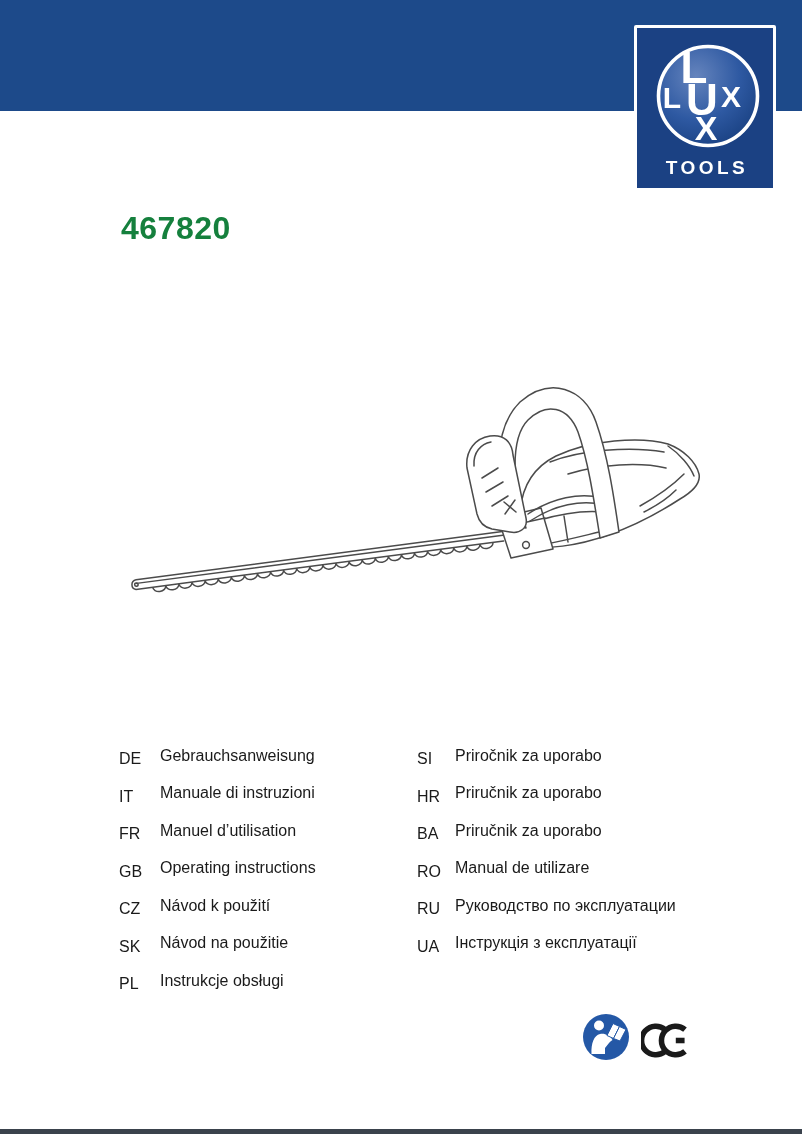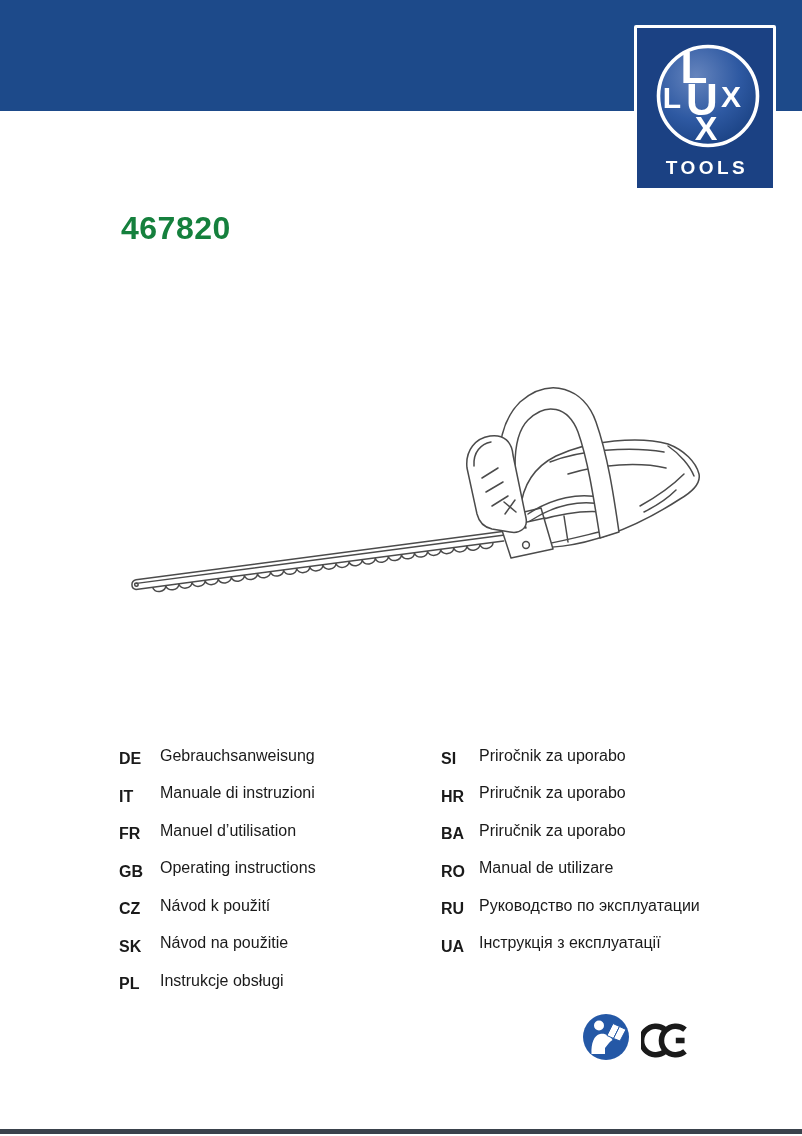--- a/index.html
+++ b/index.html
@@ -14,23 +14,23 @@
   }
   .logo-box svg{display:block;}
   .logo-letter{font-weight:bold;fill:#ffffff;}
   .product-number{
     position:absolute;left:121px;top:212px;font-size:32px;font-weight:bold;
     letter-spacing:0.5px;color:#15803d;line-height:1;
   }
   .illustration{position:absolute;left:120px;top:378px;}
   .lang-col{position:absolute;top:737px;}
   .lang-col.left{left:119px;}
-  .lang-col.right{left:441px;}
+  .lang-col.right{left:417px;}
   .lang-row{display:flex;align-items:center;height:37.5px;font-size:16px;}
-  .lang-code{font-weight:bold;width:41px;flex:0 0 auto;margin-top:7px;}
+  .lang-code{font-weight:normal;width:41px;flex:0 0 auto;margin-top:7px;}
   .lang-col.right .lang-code{width:38px;}
   .lang-label{white-space:nowrap;}
   .badge-read{position:absolute;left:583px;top:1014px;width:46px;height:46px;}
   .badge-ce{position:absolute;left:641px;top:1022px;}
   .bottombar{position:absolute;left:0;top:1129px;width:802px;height:5px;background:#3a424c;}
 </style>
 </head>
 <body>
 
 <div class="page">

